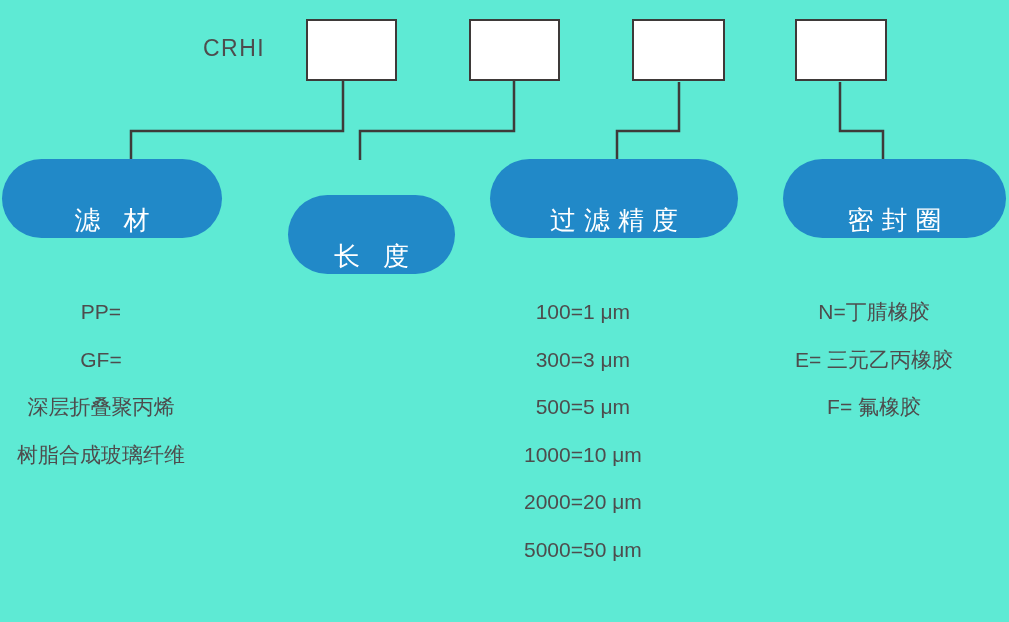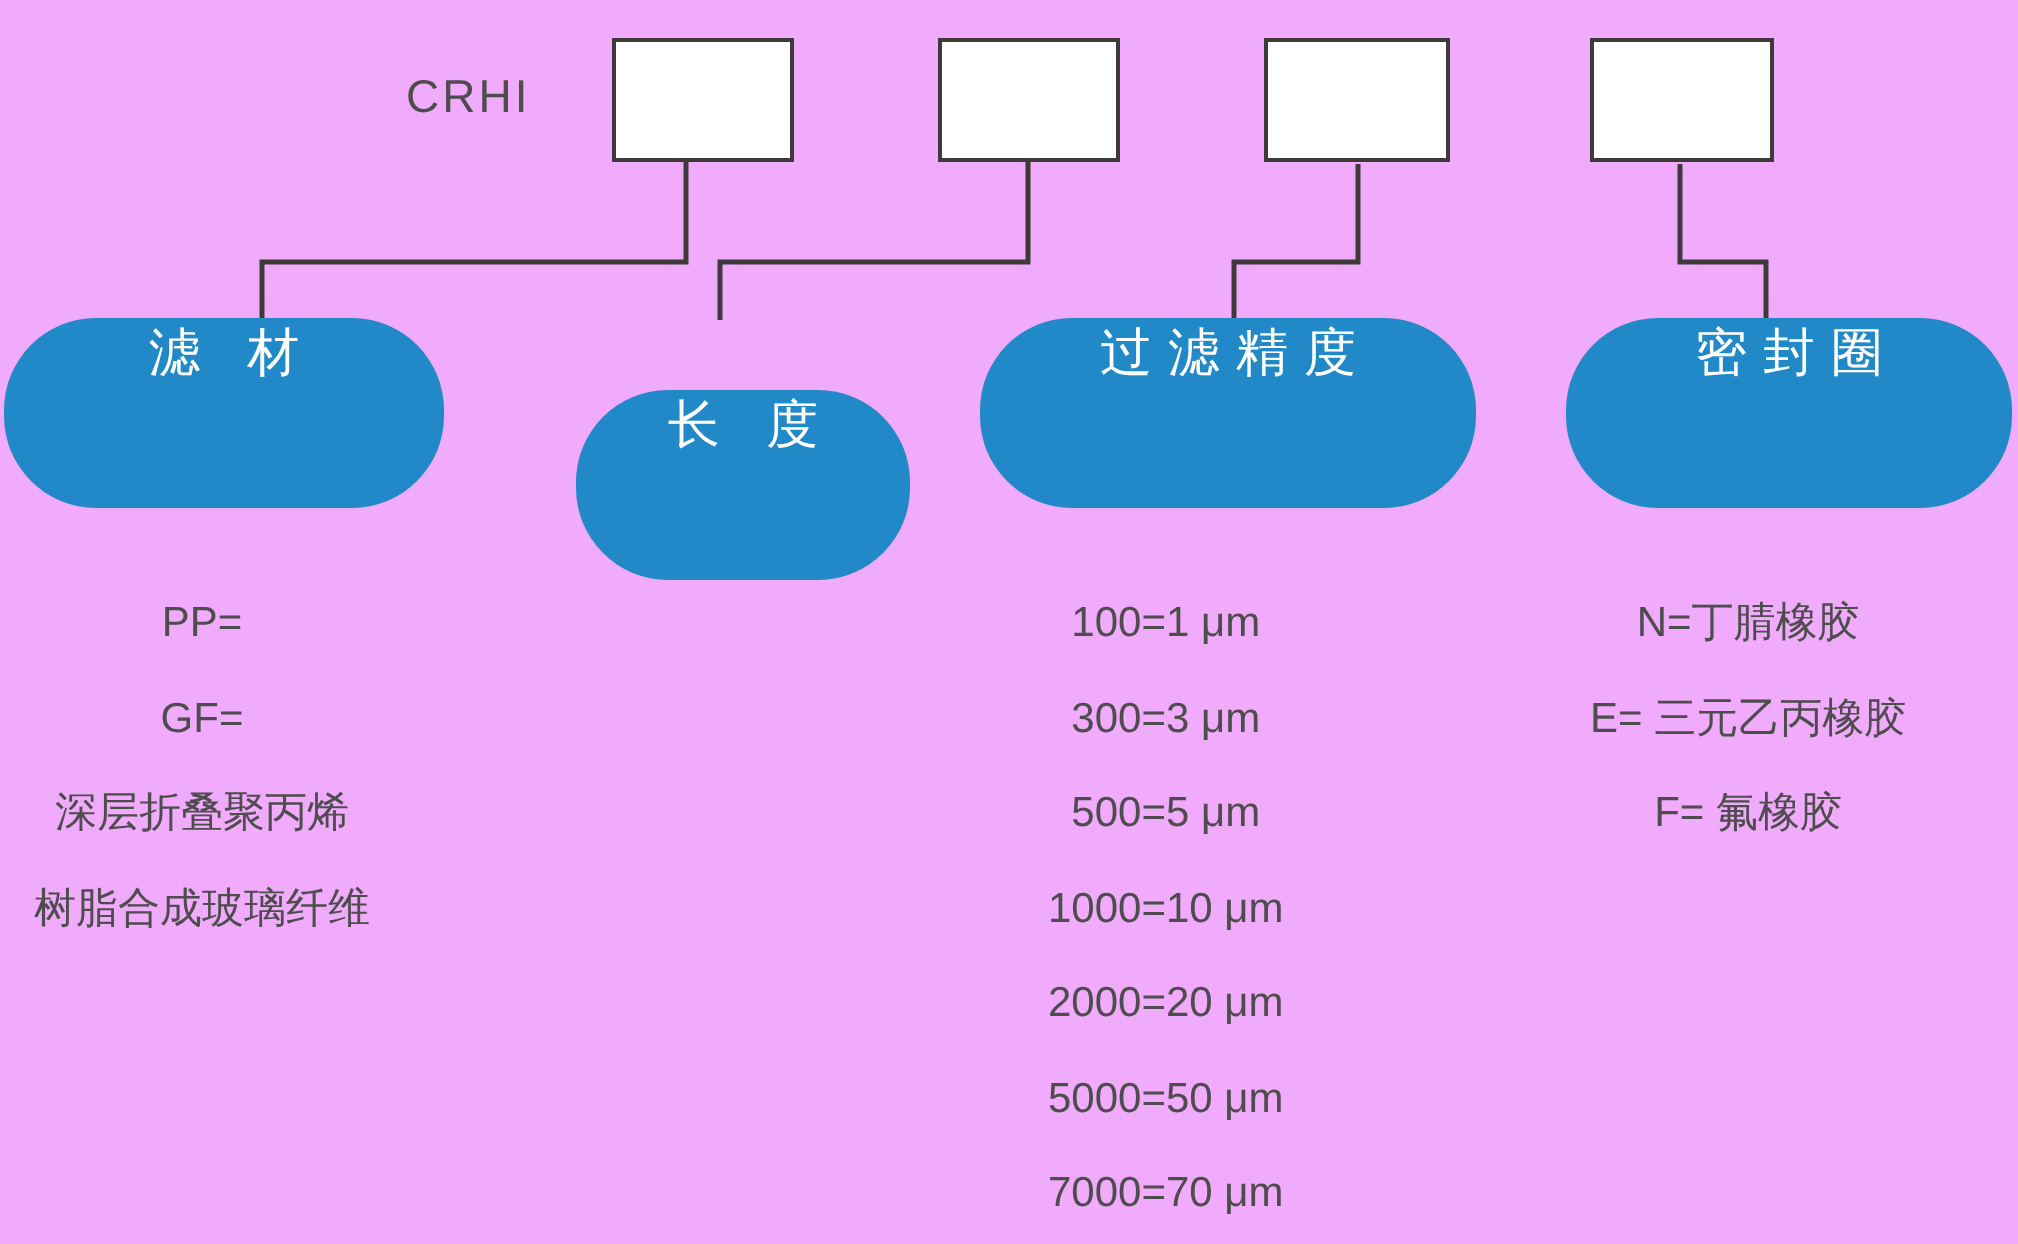--- a/index.html
+++ b/index.html
@@ -5,21 +5,21 @@
   html, body {
     margin: 0;
     padding: 0;
     background: #ffffff;
     font-family: "Liberation Sans", "DejaVu Sans", sans-serif;
   }
   .canvas {
     position: relative;
     width: 1009px;
     height: 622px;
-    background: #f0abfc;
+    background: #5eead4;
     overflow: hidden;
   }
   .prefix-label {
     position: absolute;
     left: 203px;
     top: 35px;
     font-size: 23px;
     letter-spacing: 1.5px;
     color: #4e4c4d;
     font-weight: 400;
@@ -46,26 +46,26 @@
     pointer-events: none;
   }
   .connector-svg polyline {
     fill: none;
     stroke: #3e3a39;
     stroke-width: 2.5;
   }
   .pill {
     position: absolute;
     top: 159px;
-    height: 95px;
+    height: 79px;
     border-radius: 46px;
     background: #2189c8;
     color: #ffffff;
     display: flex;
-    align-items: flex-start;
+    align-items: flex-end;
     justify-content: center;
     font-size: 26px;
     font-weight: 300;
     letter-spacing: 8px;
     text-indent: 8px; 
   }
   .pill.p1 { left: 2px;   width: 220px; }
   .pill.p2 { left: 288px; width: 167px; margin-top: 36px; }
   .pill.p3 { left: 490px; width: 248px; }
   .pill.p4 { left: 783px; width: 223px; }
@@ -124,21 +124,20 @@
   </div>
 
 
   <div class="options c3">
     <div>100=1 μm</div>
     <div>300=3 μm</div>
     <div>500=5 μm</div>
     <div>1000=10 μm</div>
     <div>2000=20 μm</div>
     <div>5000=50 μm</div>
-    <div>7000=70 μm</div>
   </div>
 
   <div class="options c4">
     <div>N=丁腈橡胶</div>
     <div>E= 三元乙丙橡胶</div>
     <div>F= 氟橡胶</div>
   </div>
 
 </div>
 

